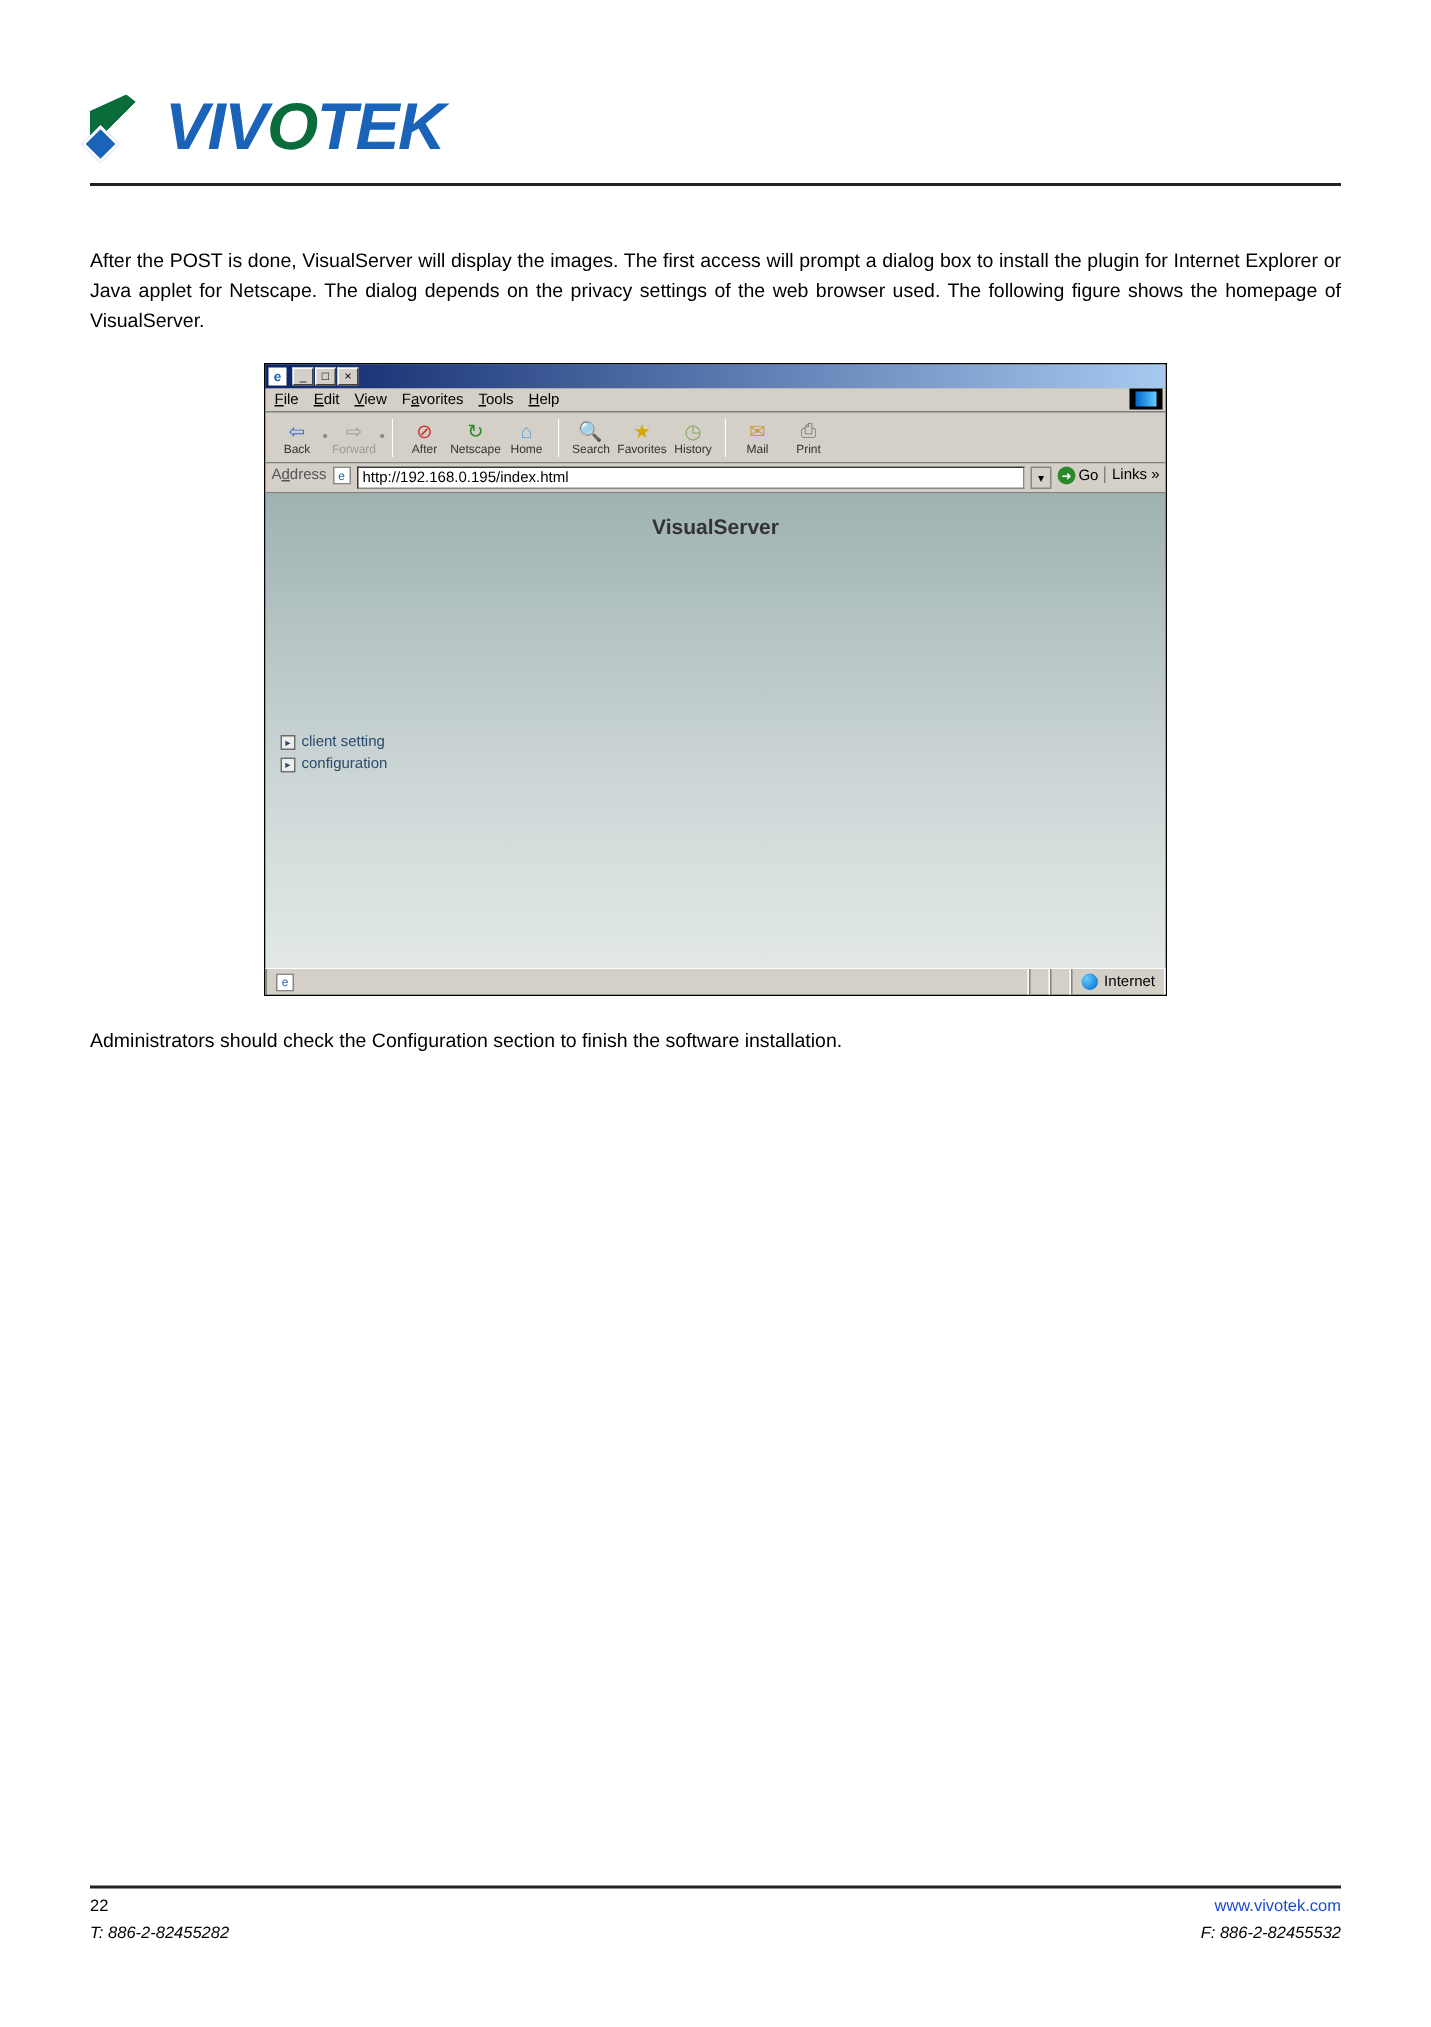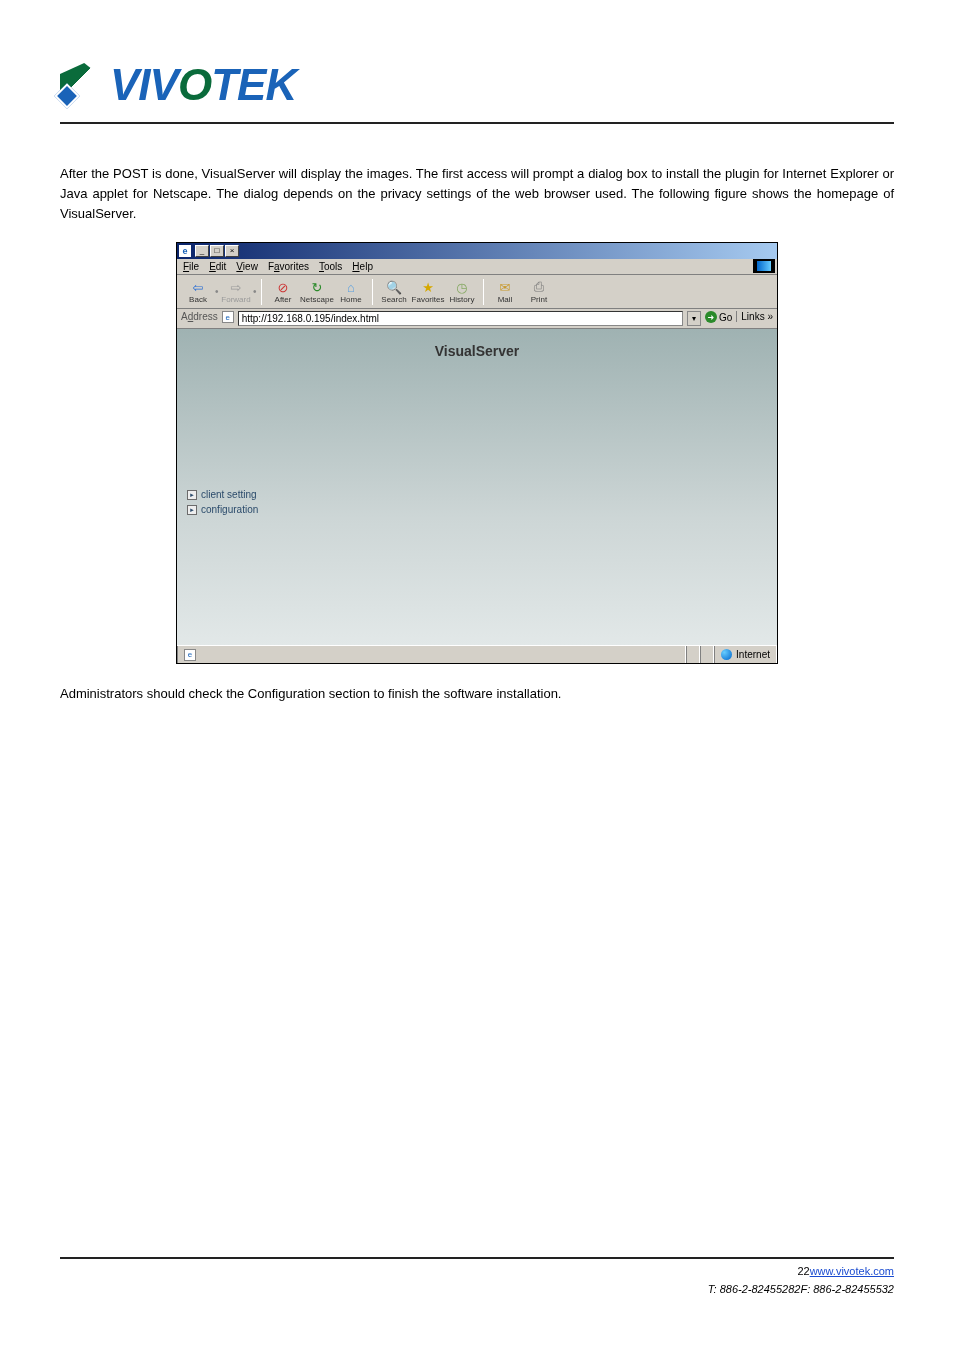--- a/index.html
+++ b/index.html
@@ -124,24 +124,24 @@
                     height: 100%; display: flex; align-items: center; padding: 0 6px; }
   .ie-status .flex { flex: 1; }
   .ie-status .done-ico { width: 12px; height: 12px; background: #fff; border: 1px solid #888;
                          margin-right: 4px; display: inline-flex; align-items: center;
                          justify-content: center; font-size: 8px; color: #1a63b8; }
   .ie-status .globe { width: 11px; height: 11px; border-radius: 50%;
                       background: radial-gradient(circle at 30% 30%, #6cf, #06c);
                       margin-right: 4px; }
   
   .footer { position: absolute; bottom: 56px; left: 60px; right: 60px; }
-  .footer-line { display: flex; justify-content: flex-end; font-size: 11px; margin-top: 6px; }
+  .footer-line { display: flex; justify-content: space-between; font-size: 11px; margin-top: 6px; }
   .footer-line .page-num { color: #000; }
   .footer-right { text-align: right; font-size: 11px; }
-  .footer-right a { color: #1a4bd0; text-decoration: underline; }
+  .footer-right a { color: #1a4bd0; }
   .footer-tel { font-size: 11px; font-style: italic; }
 </style>
 </head>
 <body>
 
 <div class="page">
   <div class="logo-row">
     <div class="logo-mark">
       <div class="logo-swoosh"></div>
       <div class="logo-cube"></div>

